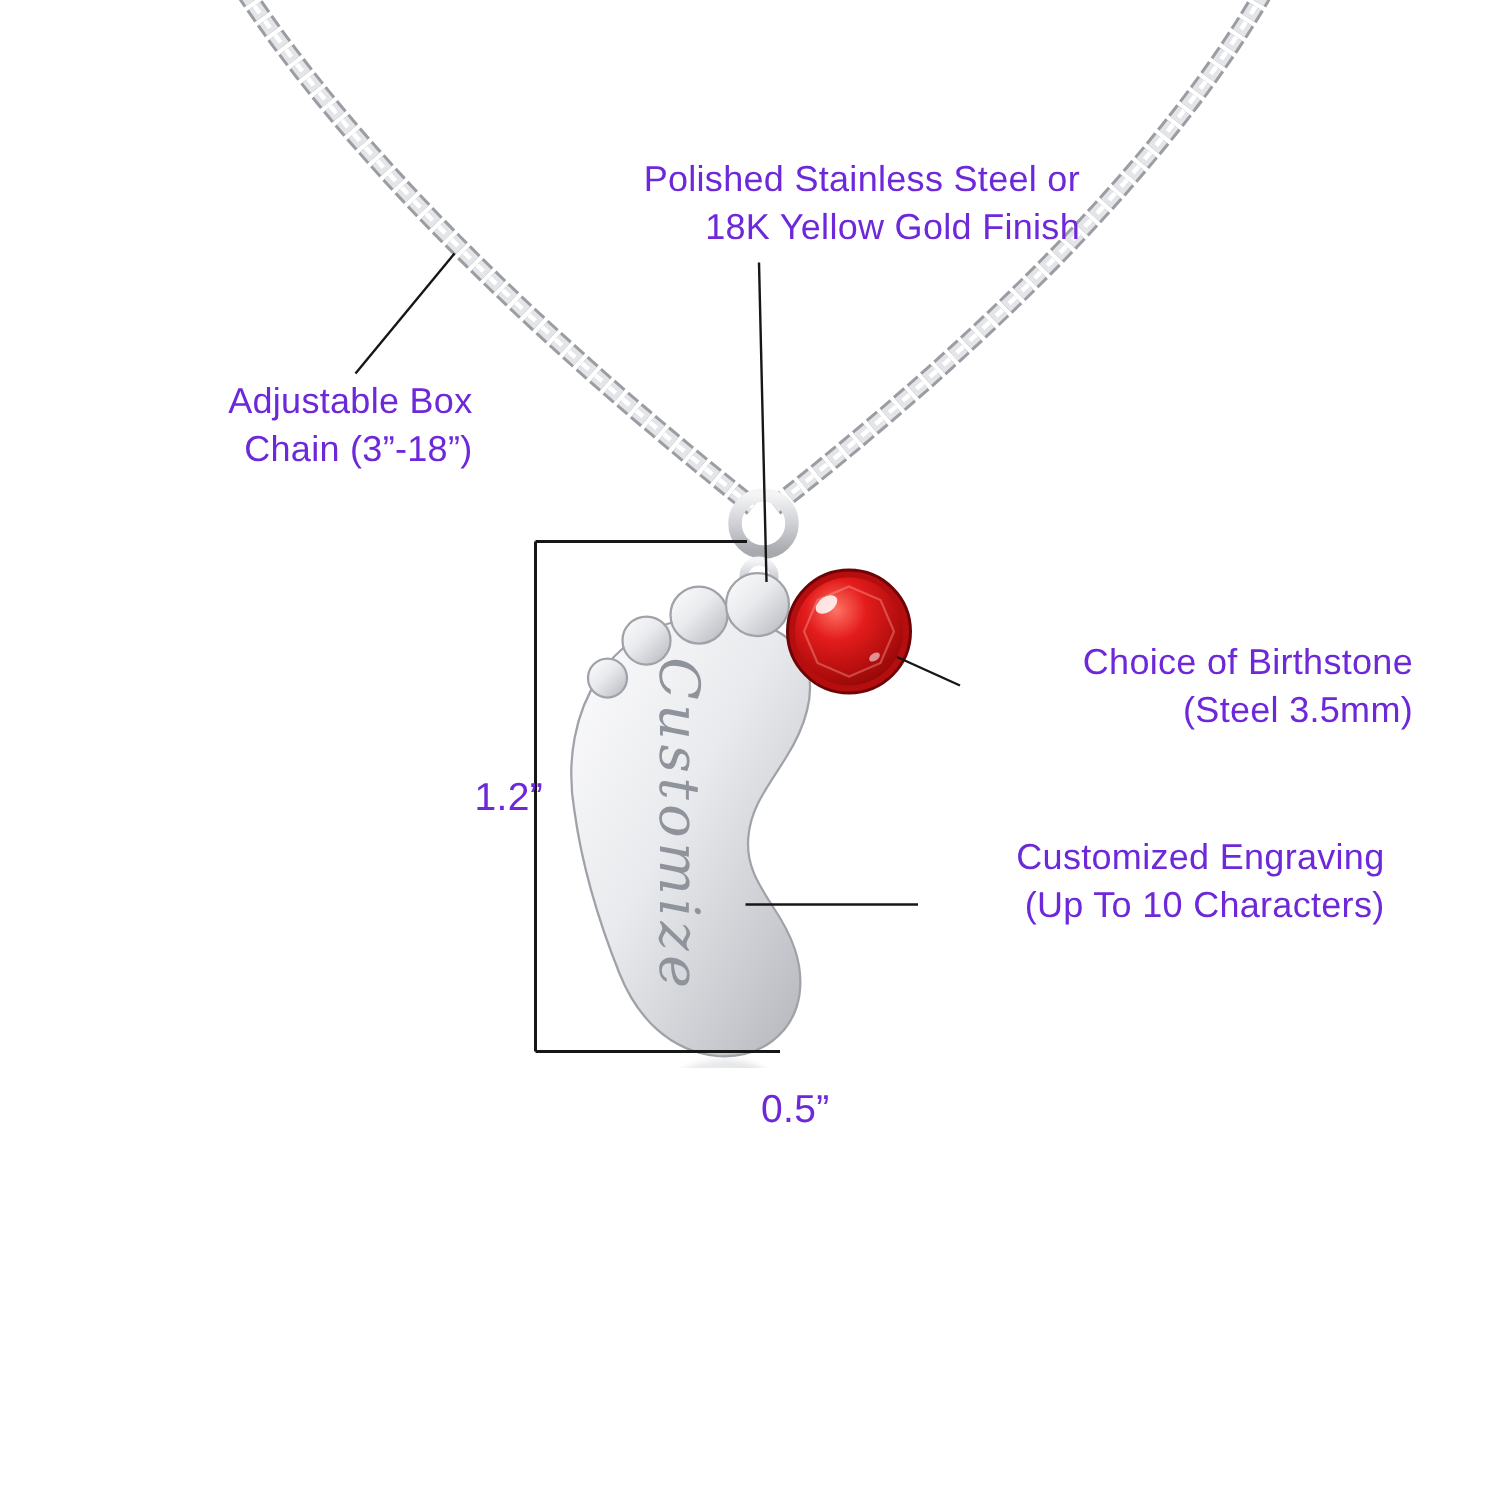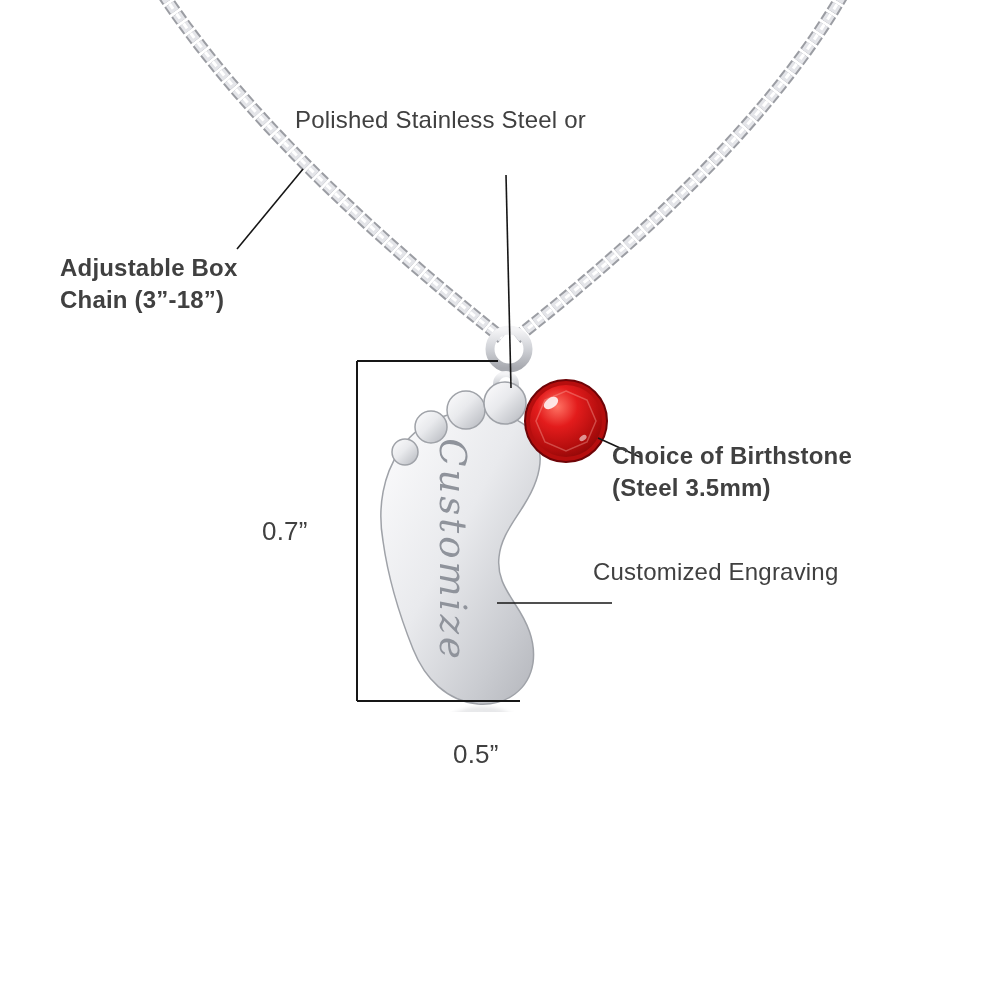--- a/index.html
+++ b/index.html
@@ -2,21 +2,21 @@
 <html><head>
 <meta charset="utf-8">
 <style>
   html,body { margin:0; padding:0; background:#ffffff; }
   .canvas {
     position:relative; width:1000px; height:1000px; background:#ffffff;
     overflow:hidden; font-family:"Liberation Sans", sans-serif;
   }
   svg.scene { position:absolute; left:0; top:0; }
   .label {
-    position:absolute; color:#404040; text-align:left;
+    position:absolute; color:#6d28d9; text-align:right;
     font-size:24px; line-height:1.32; letter-spacing:0.2px;
   }
   .label .line { display:block; }
   .dim { font-size:26px; }
 </style>
 </head>
 <body>
 
 <div class="canvas">
 
@@ -108,33 +108,35 @@
     <g stroke="#161616" stroke-width="1.6">
       <line x1="506" y1="175" x2="511" y2="388"></line>
       <line x1="237" y1="249" x2="303" y2="169"></line>
       <line x1="640" y1="457" x2="598" y2="438"></line>
       <line x1="612" y1="603" x2="497" y2="603"></line>
     </g>
   </svg>
 
   <div class="label" style="left:295px; top:104px; width:425px;">
     <span class="line">Polished Stainless Steel or</span>
+    <span class="line">18K Yellow Gold Finish</span>
   </div>
 
-  <div class="label" style="left:60px; top:252px; width:245px;font-weight:bold;">
+  <div class="label" style="left:70px; top:252px; width:245px;">
     <span class="line">Adjustable Box</span>
     <span class="line">Chain (3”-18”)</span>
   </div>
 
-  <div class="label" style="left:612px; top:440px; width:330px;font-weight:bold;">
+  <div class="label" style="left:612px; top:426px; width:330px;">
     <span class="line">Choice of Birthstone</span>
     <span class="line">(Steel 3.5mm)</span>
   </div>
 
   <div class="label" style="left:593px; top:556px; width:330px;">
     <span class="line">Customized Engraving</span>
+    <span class="line">(Up To 10 Characters)</span>
   </div>
 
-  <div class="label dim" style="left:262px; top:514px; width:100px;">0.7”</div>
+  <div class="label dim" style="left:262px; top:514px; width:100px;">1.2”</div>
 
-  <div class="label dim" style="left:453px; top:722px; width:100px;margin-top:15px;">0.5”</div>
+  <div class="label dim" style="left:453px; top:722px; width:100px;">0.5”</div>
 
 </div>
 
 </body></html>

